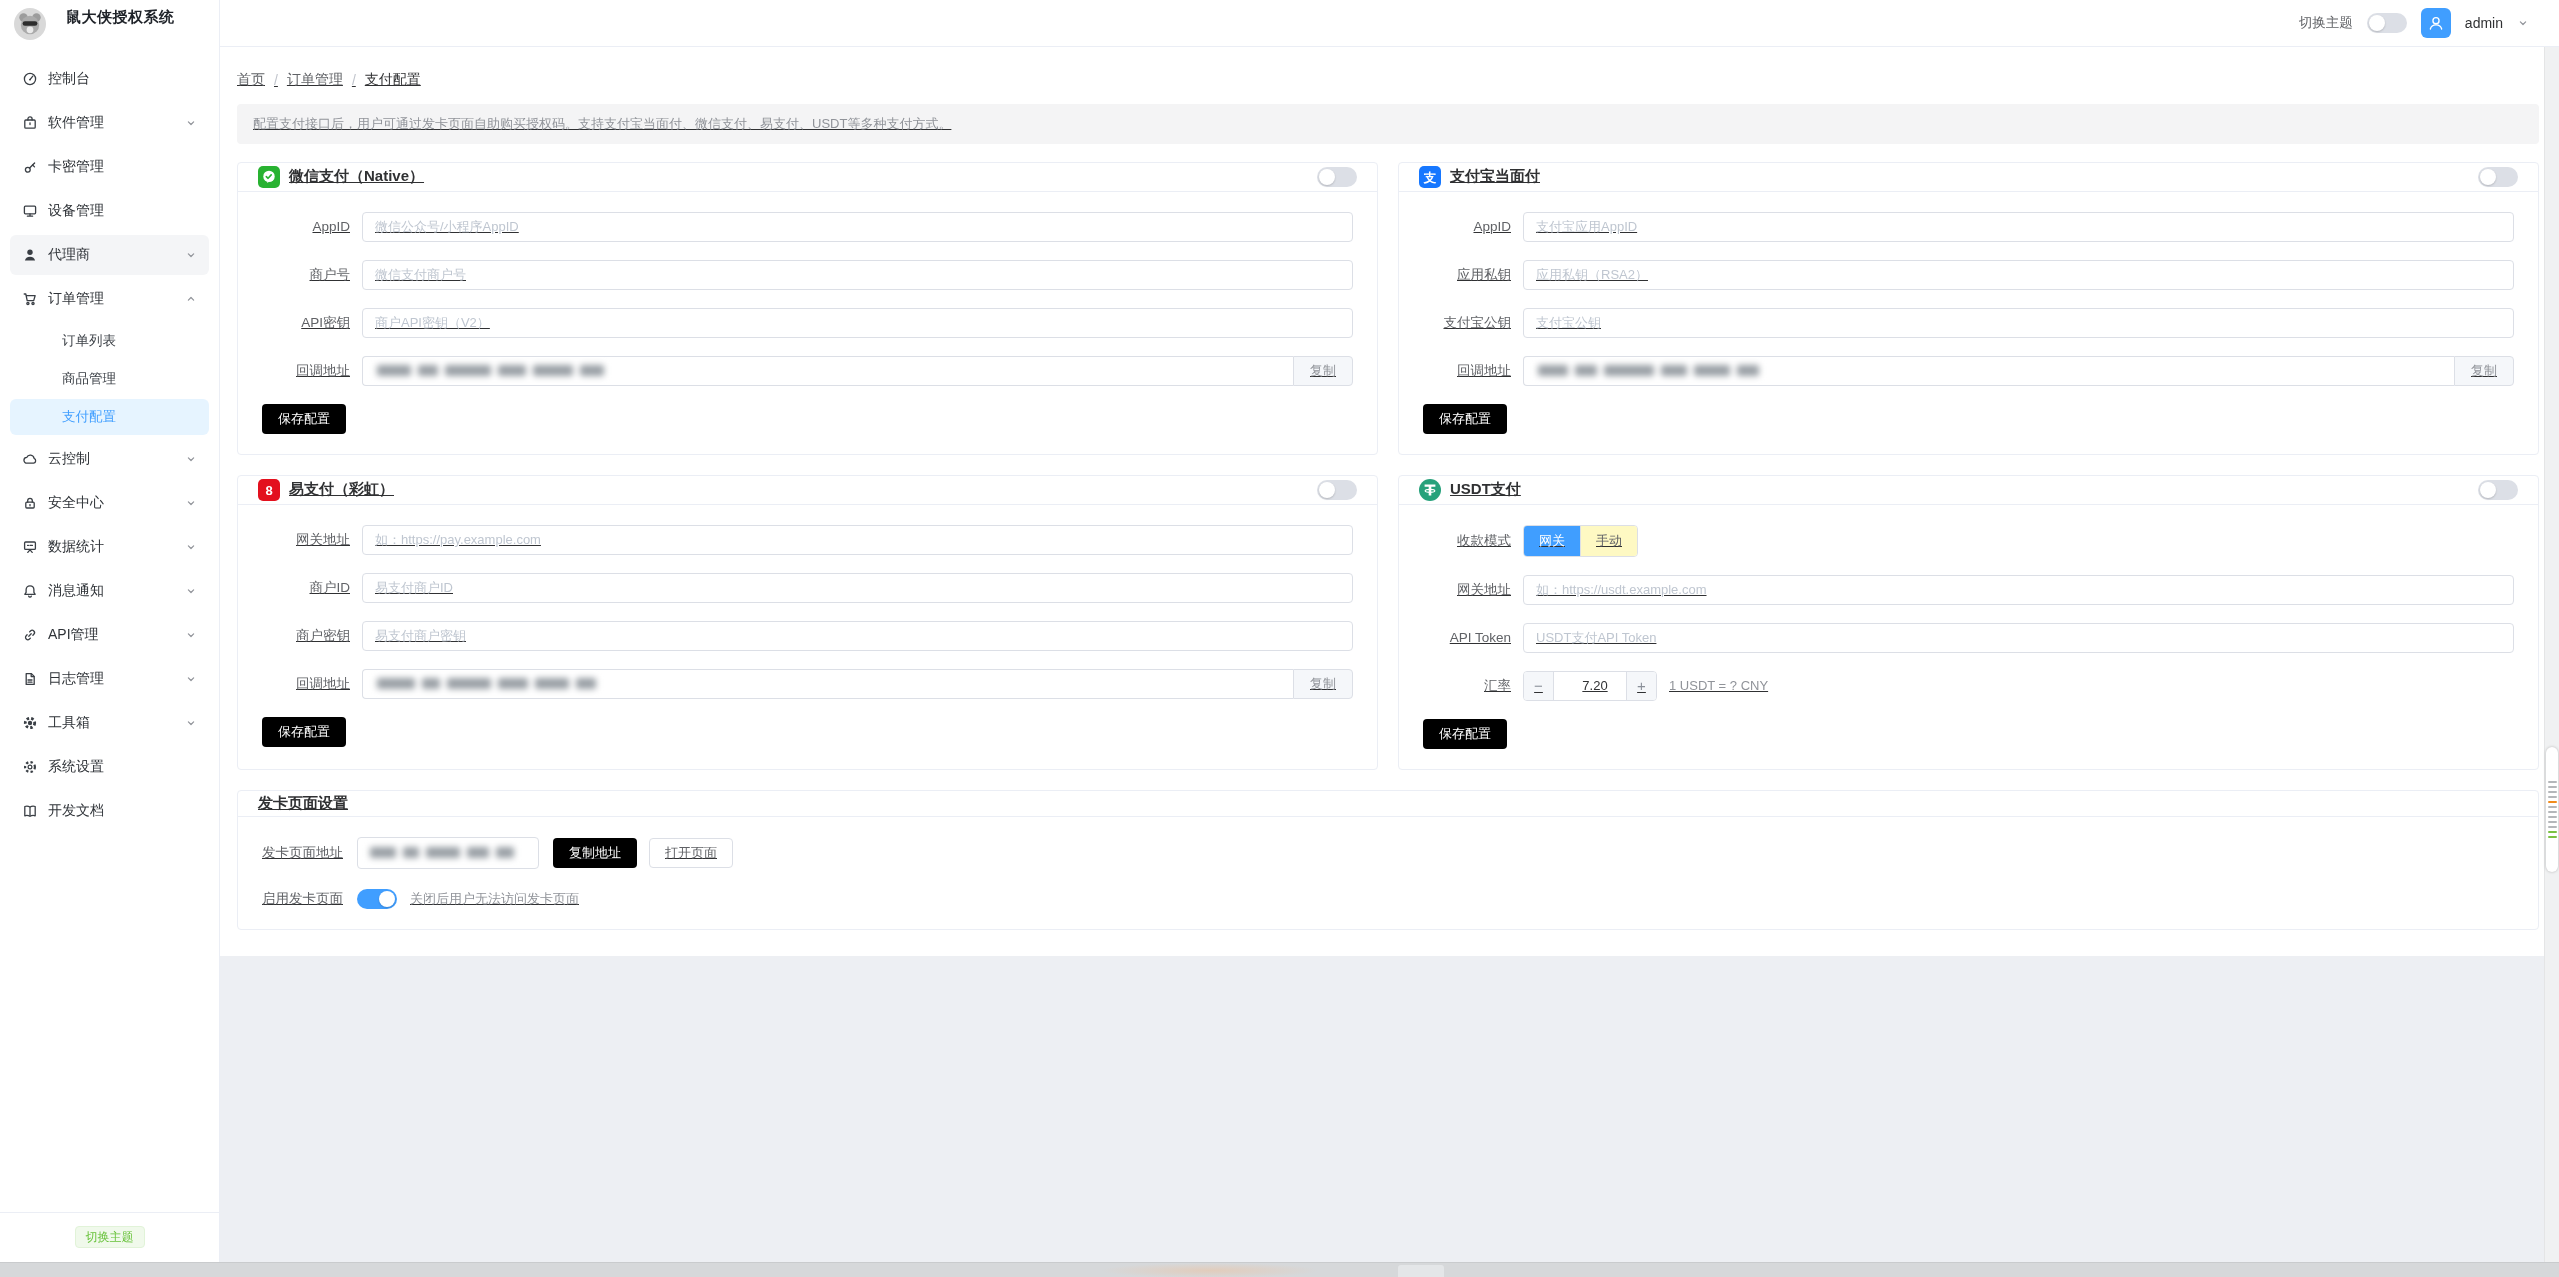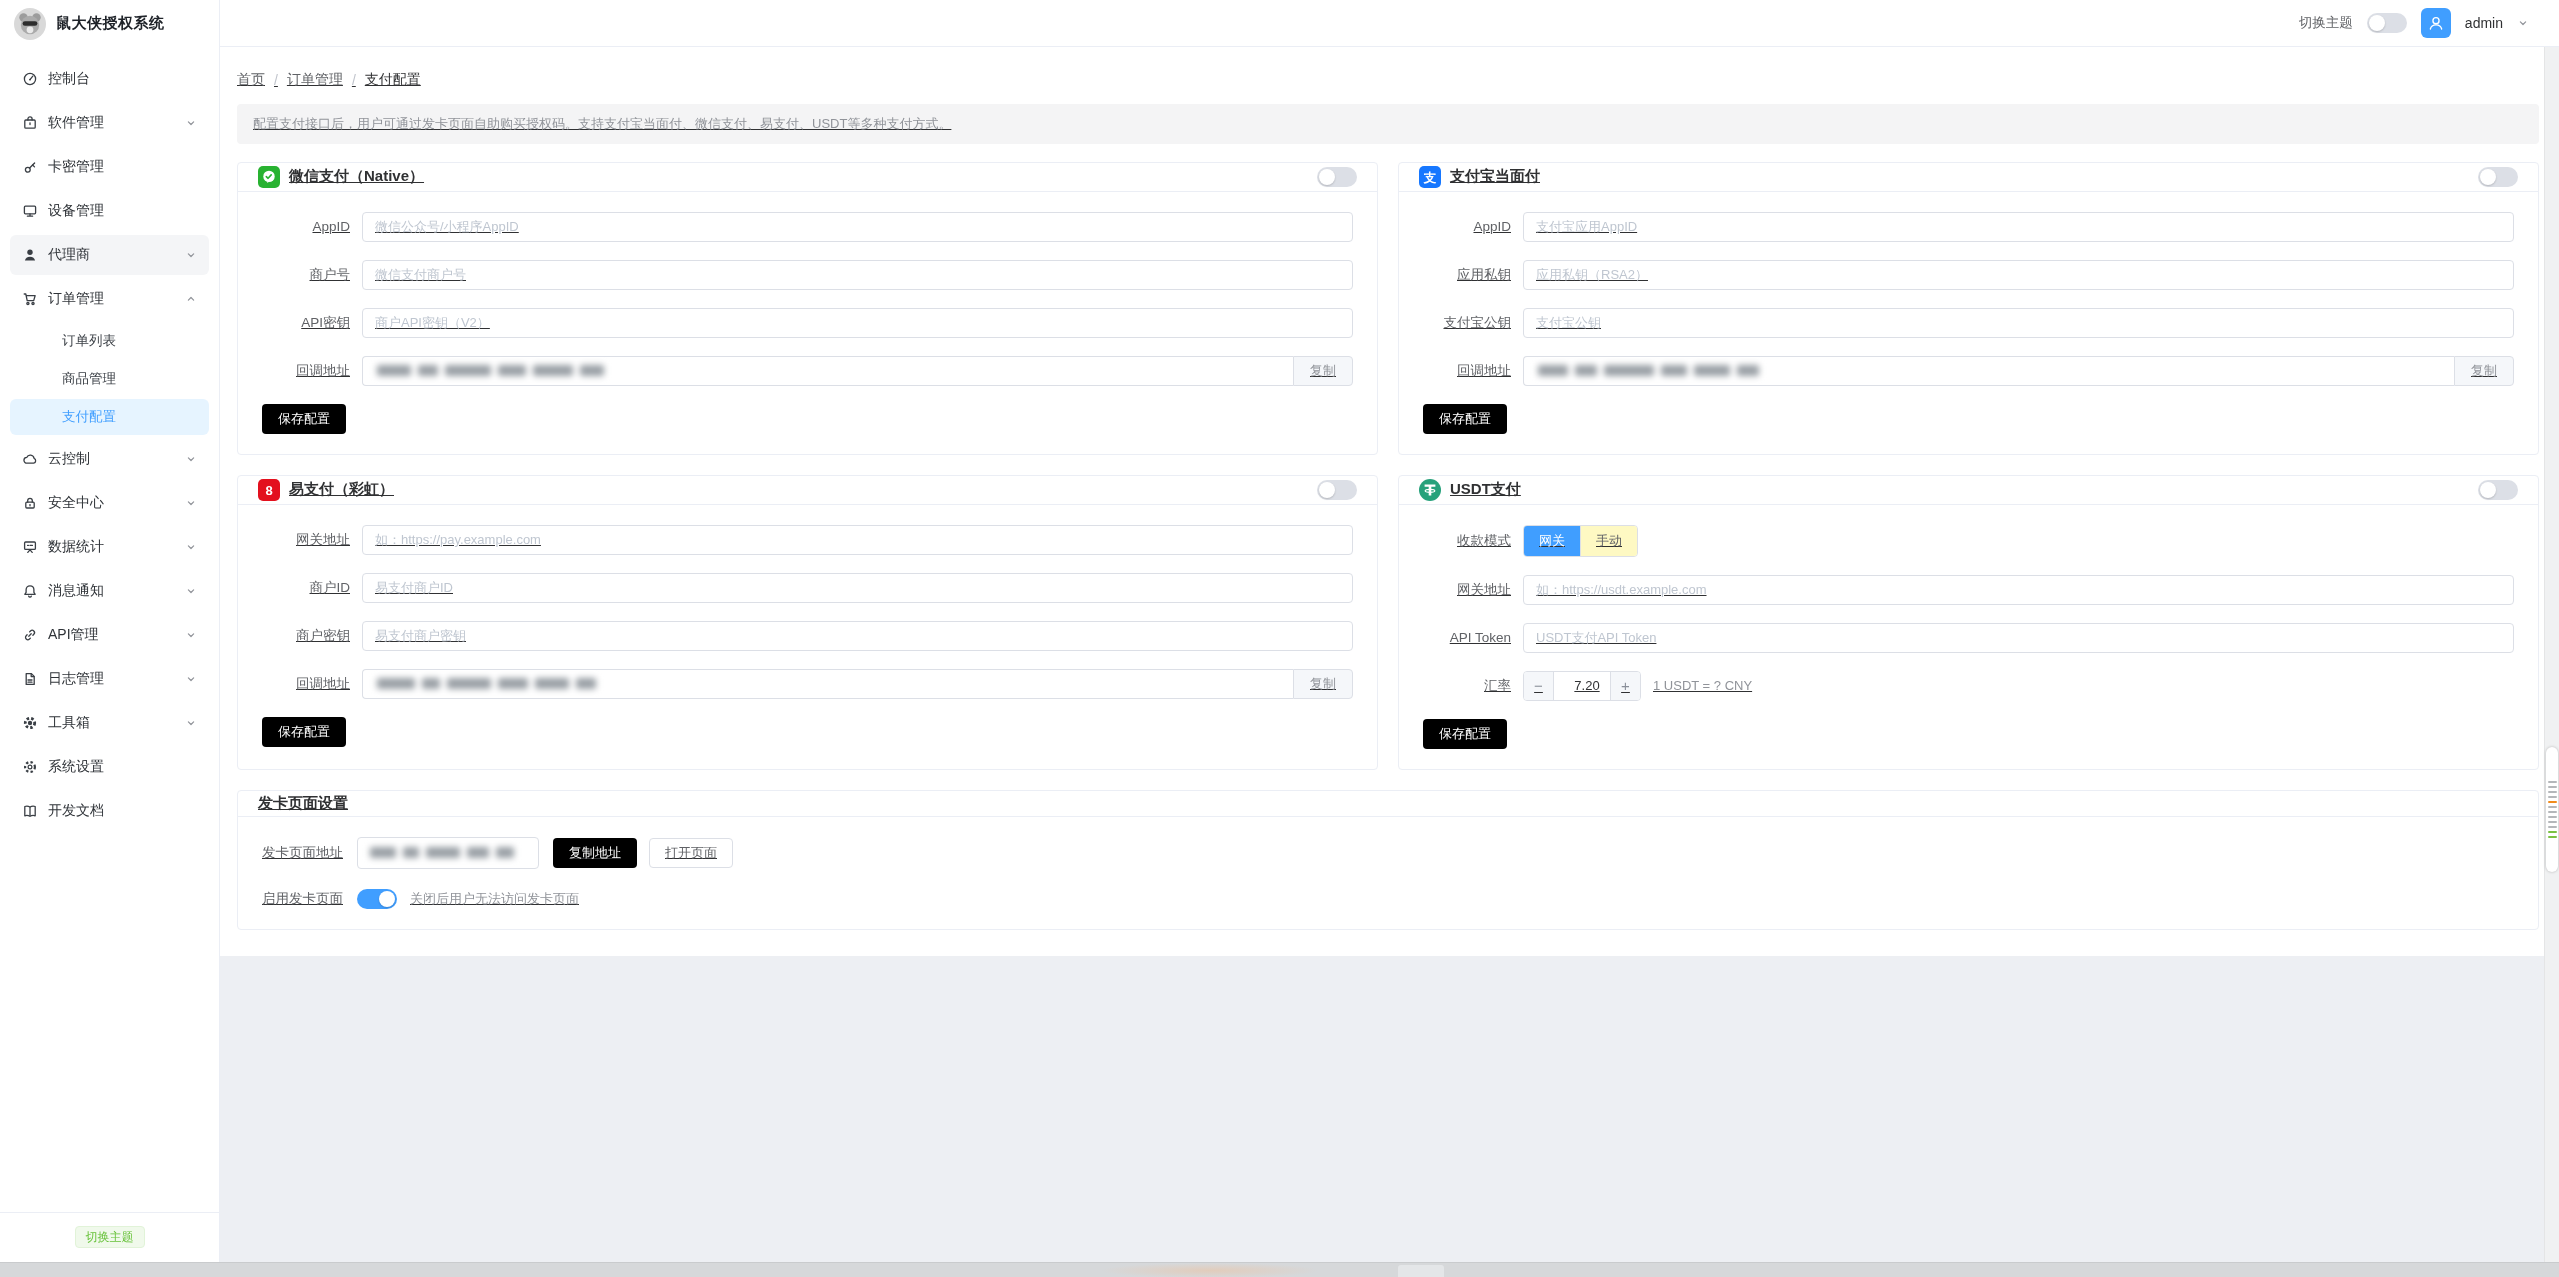--- a/index.html
+++ b/index.html
@@ -3,21 +3,21 @@
 <meta charset="utf-8">
 <style>
   * { margin:0; padding:0; box-sizing:border-box; }
   html,body { width:2559px; height:1277px; overflow:hidden; }
   body { font-family:"Liberation Sans","DejaVu Sans",sans-serif; font-size:14px; color:#303133; background:#fff; }
   .page { position:relative; width:2559px; height:1277px; overflow:hidden; }
 
   
   .sidebar { position:absolute; left:0; top:0; bottom:15px; width:220px; background:#fff;
              border-right:1px solid #ebeef5; display:flex; flex-direction:column; z-index:5; }
-  .logo-row { height:47px; display:flex; align-items:center; gap:10px; padding:15px 14px; flex:none; }
+  .logo-row { height:47px; display:flex; align-items:flex-start; gap:20px; padding:8px 14px; flex:none; }
   .brand { font-size:15px; font-weight:700; color:#1f2329; letter-spacing:.5px; }
   .menu { flex:1 1 auto; overflow:hidden; padding-top:8px; }
   .menu-item { height:40px; margin:4px 10px; padding:0 12px; display:flex; align-items:center; gap:10px;
                border-radius:6px; color:#2f3338; cursor:pointer; }
   .menu-item.hovered { background:#f4f5f7; }
   .mi-icon { width:16px; height:16px; flex:none; display:flex; color:#3a3f45; }
   .mi-icon svg { width:16px; height:16px; }
   .mi-label { flex:1 1 auto; font-size:14px; white-space:nowrap; }
   .mi-caret { width:12px; height:12px; color:#909399; display:flex; }
   .mi-caret svg { width:12px; height:12px; }
@@ -76,21 +76,21 @@
          font-size:13px; border-radius:4px; border:1px solid transparent; cursor:pointer; font-family:inherit; }
   .btn-primary { background:#000000; color:#fff; }
   .btn-default { background:#fff; border-color:#dcdfe6; color:#606266; }
   .segmented { display:inline-flex; border-radius:4px; overflow:hidden; border:1px solid #dcdfe6; }
   .seg-opt { padding:6px 15px; font-size:13px; background:#fef9c3; color:#606266; cursor:pointer; }
   .seg-opt.active { background:#409eff; color:#fff; }
   .seg-opt + .seg-opt { border-left:1px solid #dcdfe6; }
   .stepper { display:inline-flex; border-radius:4px; overflow:hidden; border:1px solid #dcdfe6; }
   .step-btn { width:29px; height:28px; background:#f5f7fa; color:#8a8f99; display:flex; align-items:center;
               justify-content:center; font-size:15px; cursor:pointer; }
-  .step-value { width:58px; height:28px; display:flex; align-items:center; justify-content:center;
+  .step-value { width:74px; height:28px; display:flex; align-items:center; justify-content:center;
                 font-size:13px; color:#303133; background:#fff; border-left:1px solid #dcdfe6; border-right:1px solid #dcdfe6;padding-left:10px; }
   .rate-hint { margin-left:12px; font-size:13px; color:#909399; }
   .section-card { margin-top:20px; border:1px solid #ebeef5; border-radius:4px; background:#fff; }
   .url-box { width:182px; height:32px; border:1px solid #dcdfe6; border-radius:4px; display:flex; align-items:center;
              padding:0 4px; overflow:hidden; margin-right:14px; }
   .inline-label { font-size:13.5px; color:#606266; margin-right:14px; white-space:nowrap; }
   .enable-row { display:flex; align-items:center; margin-top:20px; }
   .enable-hint { margin-left:13px; font-size:13px; color:#909399; }
 
   

